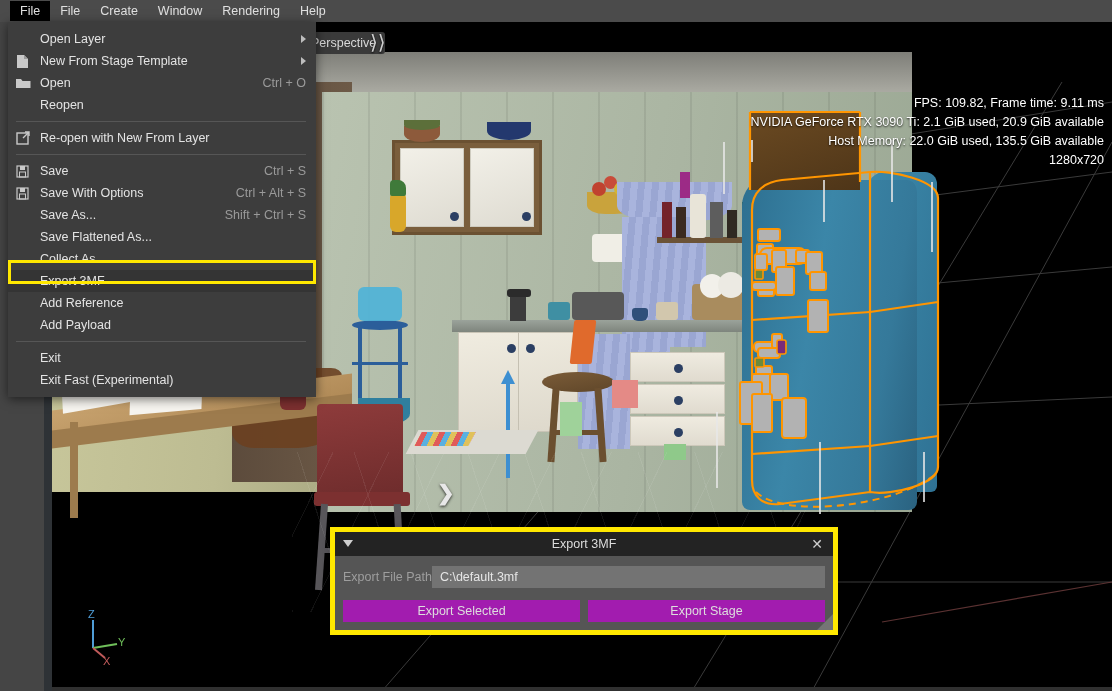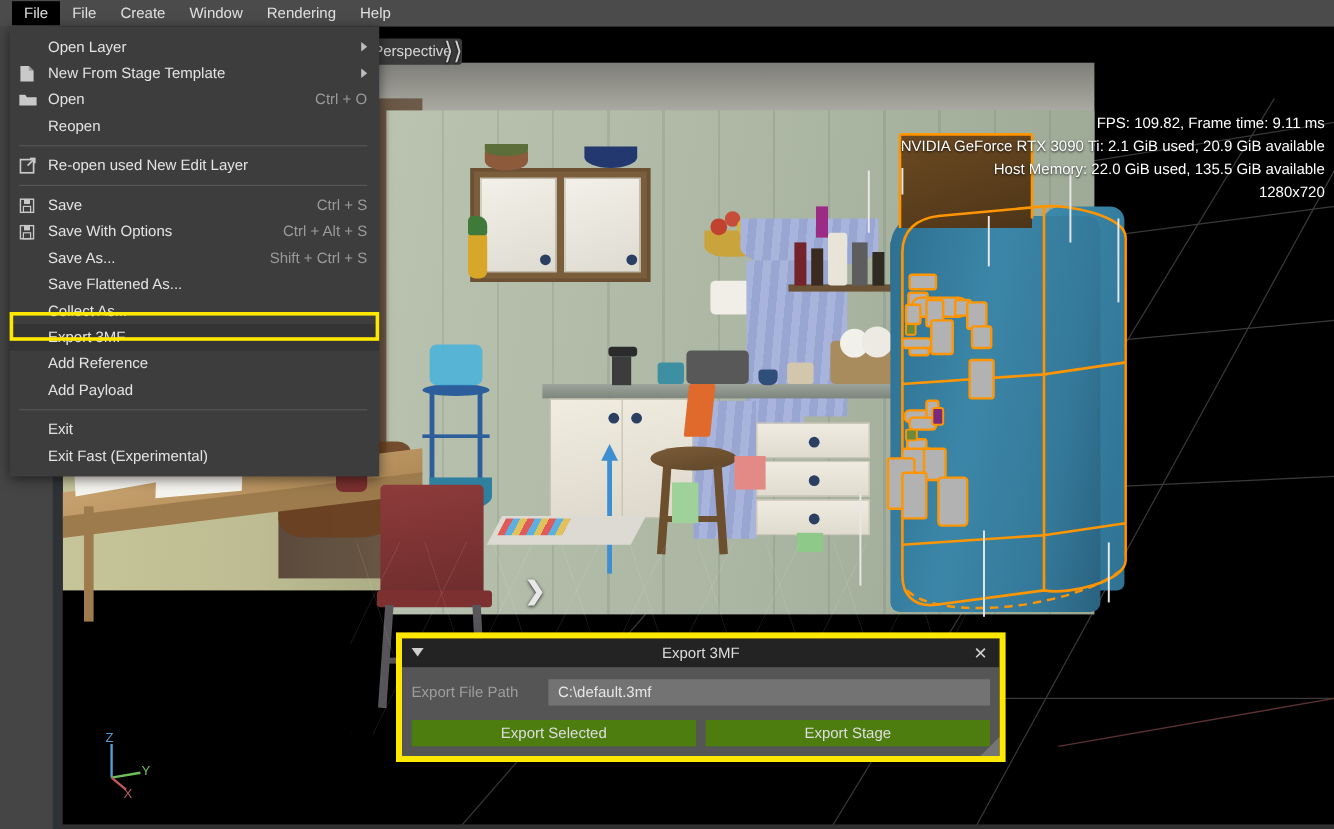--- a/index.html
+++ b/index.html
@@ -184,29 +184,29 @@
     position:absolute; left:8px; top:8px; width:0;height:0;
     border-top:7px solid #cfcfcf; border-left:5px solid transparent; border-right:5px solid transparent;
   }
   .dlg-title-text {
     width:100%; text-align:center; font-size:12.5px; color:#dcdcdc;
   }
   .dlg-close {
     position:absolute; right:10px; top:3px; font-size:14px; color:#cfcfcf; line-height:18px;
   }
   .dlg-body { padding: 10px 8px 8px 8px; }
-  .row-path { display:flex; align-items:center; gap:25px; }
+  .row-path { display:flex; align-items:center; gap:0; }
   .path-label { font-size:12.5px; color:#9e9e9e; white-space:nowrap; }
   .path-input {
     flex:1; height:22px; background:#737373; border:none; color:#e6e6e6;
     font-size:12.5px; padding: 0 8px; font-family:"Liberation Sans", sans-serif;
   }
   .row-btns { display:flex; gap:8px; margin-top:12px; }
   .dlg-btn {
-    flex:1; height:22px; background:#4d7c0f; color:#dedede; font-size:12.5px;
+    flex:1; height:22px; background:#a21caf; color:#dedede; font-size:12.5px;
     border:none; font-family:"Liberation Sans", sans-serif; cursor:pointer;
   }
   .dlg-grip {
     position:absolute; right:0px; bottom:0px; width:0; height:0;
     border-bottom: 16px solid #8f8f8f; border-left: 16px solid transparent;
     opacity:.55;
   }
   .bottom-strip {
     position:absolute; left:52px; bottom:0; width:1060px; height:4px; background:#303030; z-index:30;
   }
@@ -528,21 +528,21 @@
 
     <div class="dd-sep"></div>
 
     <div class="dd-row">
       <span class="dd-ico">
         <svg width="14" height="14" viewBox="0 0 14 14">
             <rect x="1" y="2" width="11" height="11" fill="none" stroke="#c9c9c9" stroke-width="1.4"></rect>
             <path d="M7,7 L13,1 M9,1 h4 v4" fill="none" stroke="#c9c9c9" stroke-width="1.4"></path>
           </svg>
       </span>
-      <span class="dd-label">Re-open used New Edit Layer</span>
+      <span class="dd-label">Re-open with New From Layer</span>
     </div>
 
     <div class="dd-sep"></div>
 
     <div class="dd-row">
       <span class="dd-ico">
         <svg width="13" height="13" viewBox="0 0 13 13">
             <rect x="1" y="1" width="11" height="11" fill="none" stroke="#c9c9c9" stroke-width="1.2"></rect>
             <rect x="4" y="1" width="5" height="4" fill="#c9c9c9"></rect>
             <rect x="3.5" y="7" width="6" height="5" fill="none" stroke="#c9c9c9" stroke-width="1"></rect>

